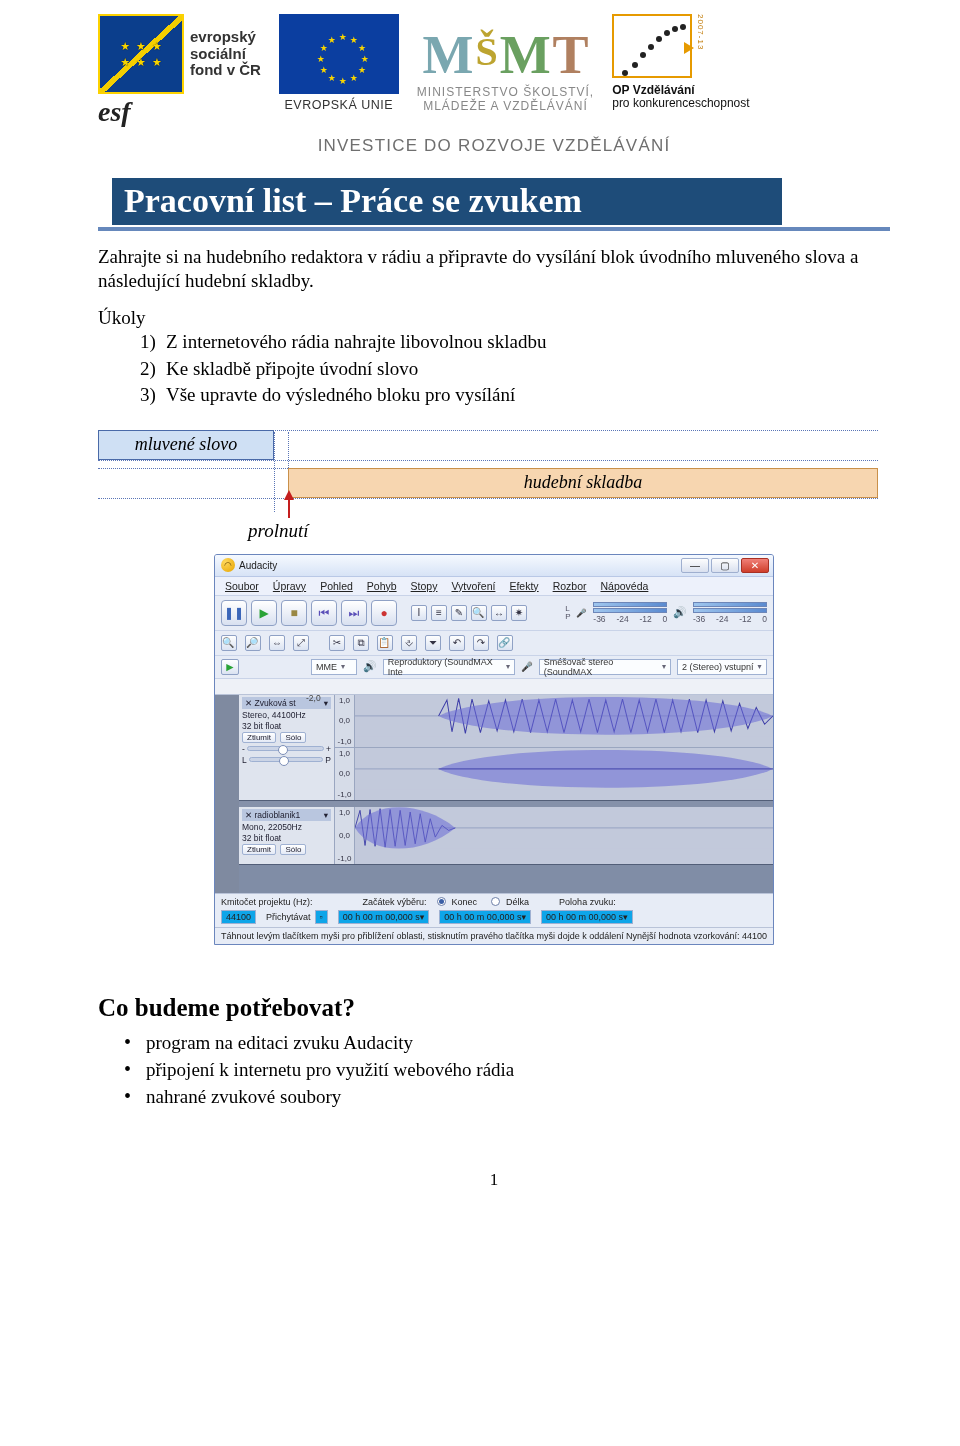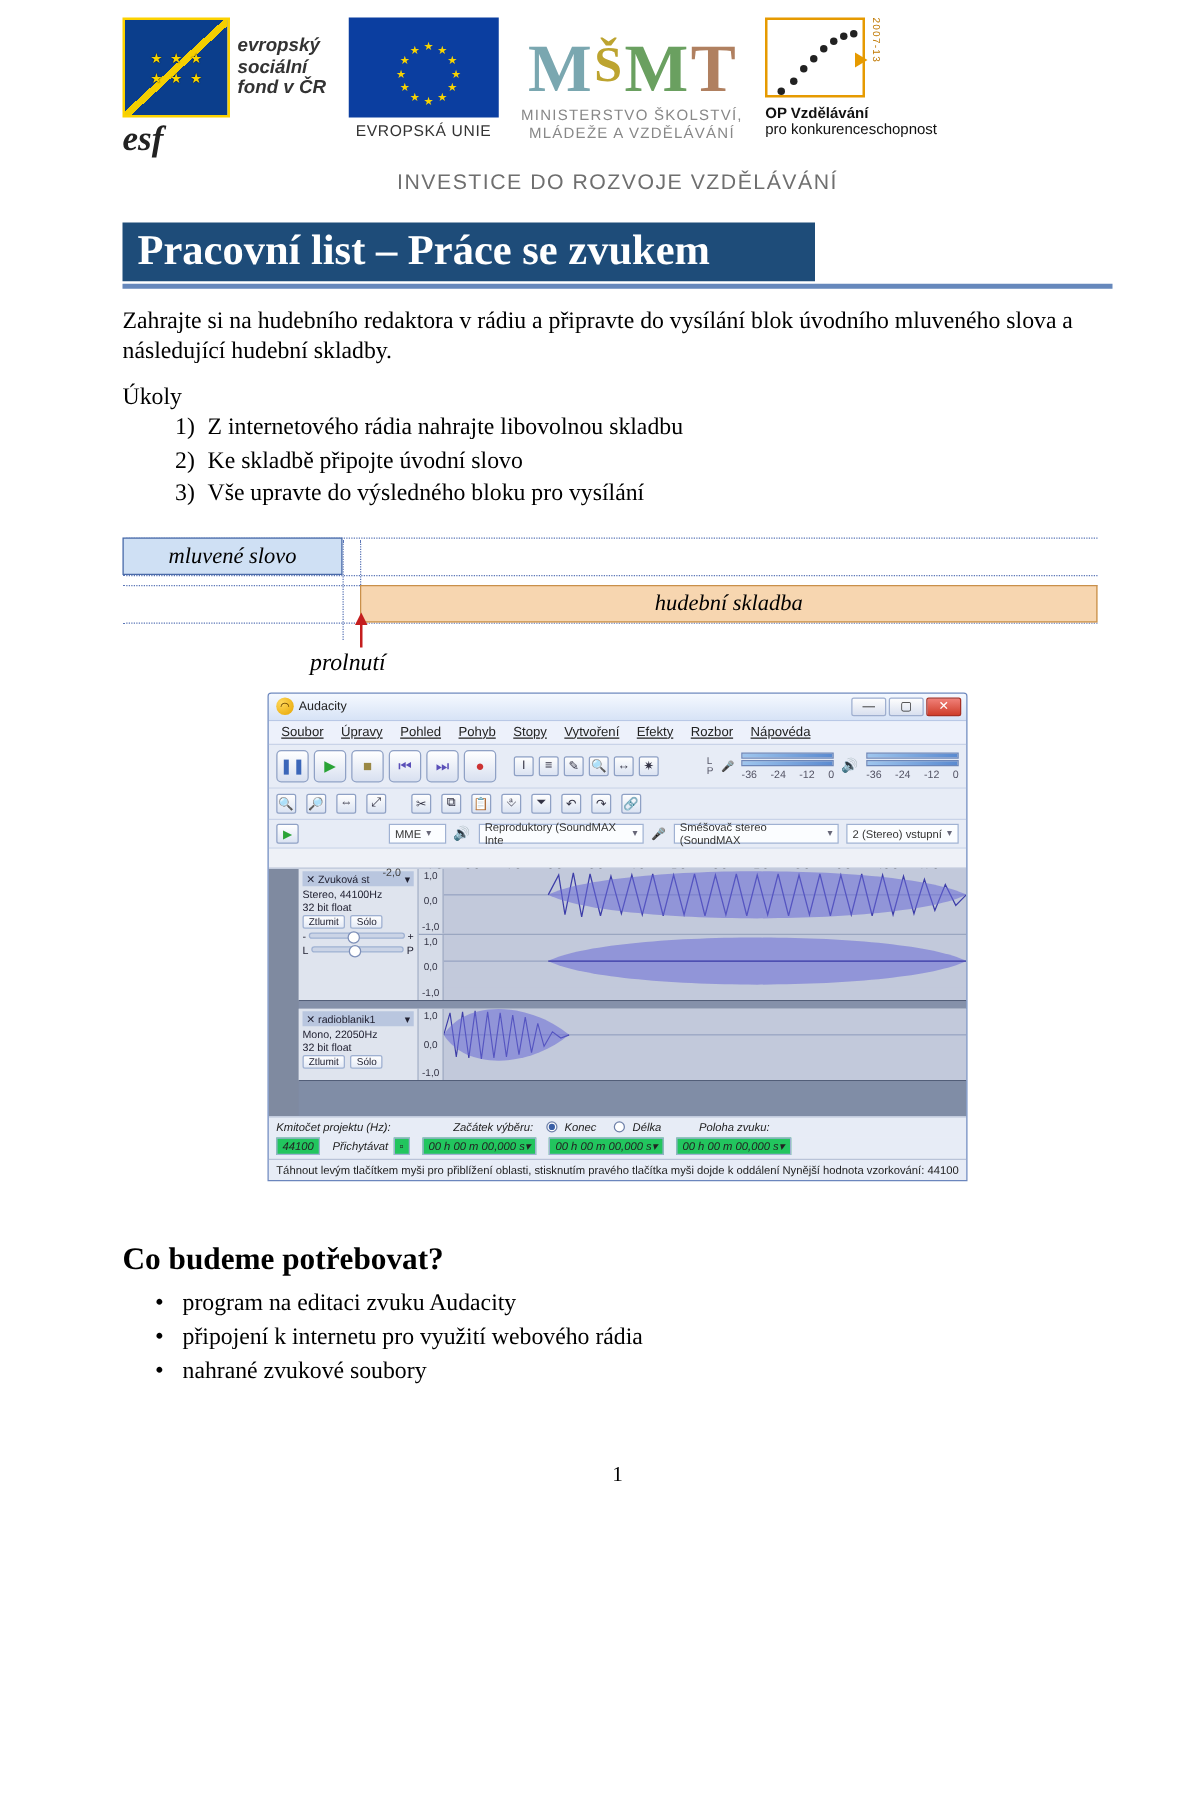--- a/index.html
+++ b/index.html
@@ -45,21 +45,21 @@
   .esf-script {
     font-family: Georgia, "Times New Roman", serif;
     font-style: italic;
     font-weight: bold;
     font-size: 28px;
     color: #222;
     margin-top: 2px;
   }
   .esf-caption {
     display:flex; flex-direction:column; justify-content:center;
-    font-family: Arial, sans-serif; font-size:15px; font-weight:bold; color:#333; line-height:1.1;font-style:italic;
+    font-family: Arial, sans-serif; font-size:15px; font-weight:bold; color:#333; line-height:1.1;
   }
 
   
   .eu-blk { display:flex; flex-direction:column; align-items:center; gap:4px;}
   .eu-flag {
     width: 120px; height: 80px;
     background:#0b3ea0;
     position:relative;
     display:flex; align-items:center; justify-content:center;
   }
@@ -109,21 +109,22 @@
   }
 
   
   .title-wrap{ margin-bottom:6px; width:100%;}
   .title-box{
     background:#1e4c79;
     color:#fff;
     font: bold 34px/1.1 "Times New Roman", serif;
     padding: 4px 16px 6px 12px;
     display:inline-block;
-    width:554px;
+    width:670px;
+    margin-left:14px;
   }
   .title-rule{
     height:4px; background:#6688bc; margin-top:2px; width:100%;
   }
 
   
   .para{
     font-size:19px; line-height:1.25;
     margin: 14px 0 14px;
   }
@@ -366,22 +367,22 @@
   .gap-row{ height:6px; background:#8591aa;}
 
   
   .selbar{
     background:#e7ecf6;
     border-top:1px solid #b9c3d8;
     padding:3px 6px;
     font-size:9px;
     display:flex; align-items:center; gap:10px; flex-wrap:wrap;
   }
-  .selbar .grp{display:flex; align-items:center; gap:4px;font-style:italic;}
-  .ro{ padding:1px 4px; background:#22c55e; border:1px solid #9fb1d2;}
+  .selbar .grp{display:flex; align-items:center; gap:4px;}
+  .ro{ padding:1px 4px; background:#0ea5e9; border:1px solid #9fb1d2;}
   .radio-dot{width:9px;height:9px;border:1px solid #6d7fa8;border-radius:50%;display:inline-block;vertical-align:-1px;margin-right:2px;background:#fff;}
   .radio-dot.on::after{content:"";display:block;width:5px;height:5px;background:#3a5fa6;border-radius:50%;margin:1px auto;}
   .statusbar{
     background:#e7ecf6;
     border-top:1px solid #b9c3d8;
     padding:3px 6px;
     font-size:9px;
     display:flex; justify-content:space-between;
   }
 

